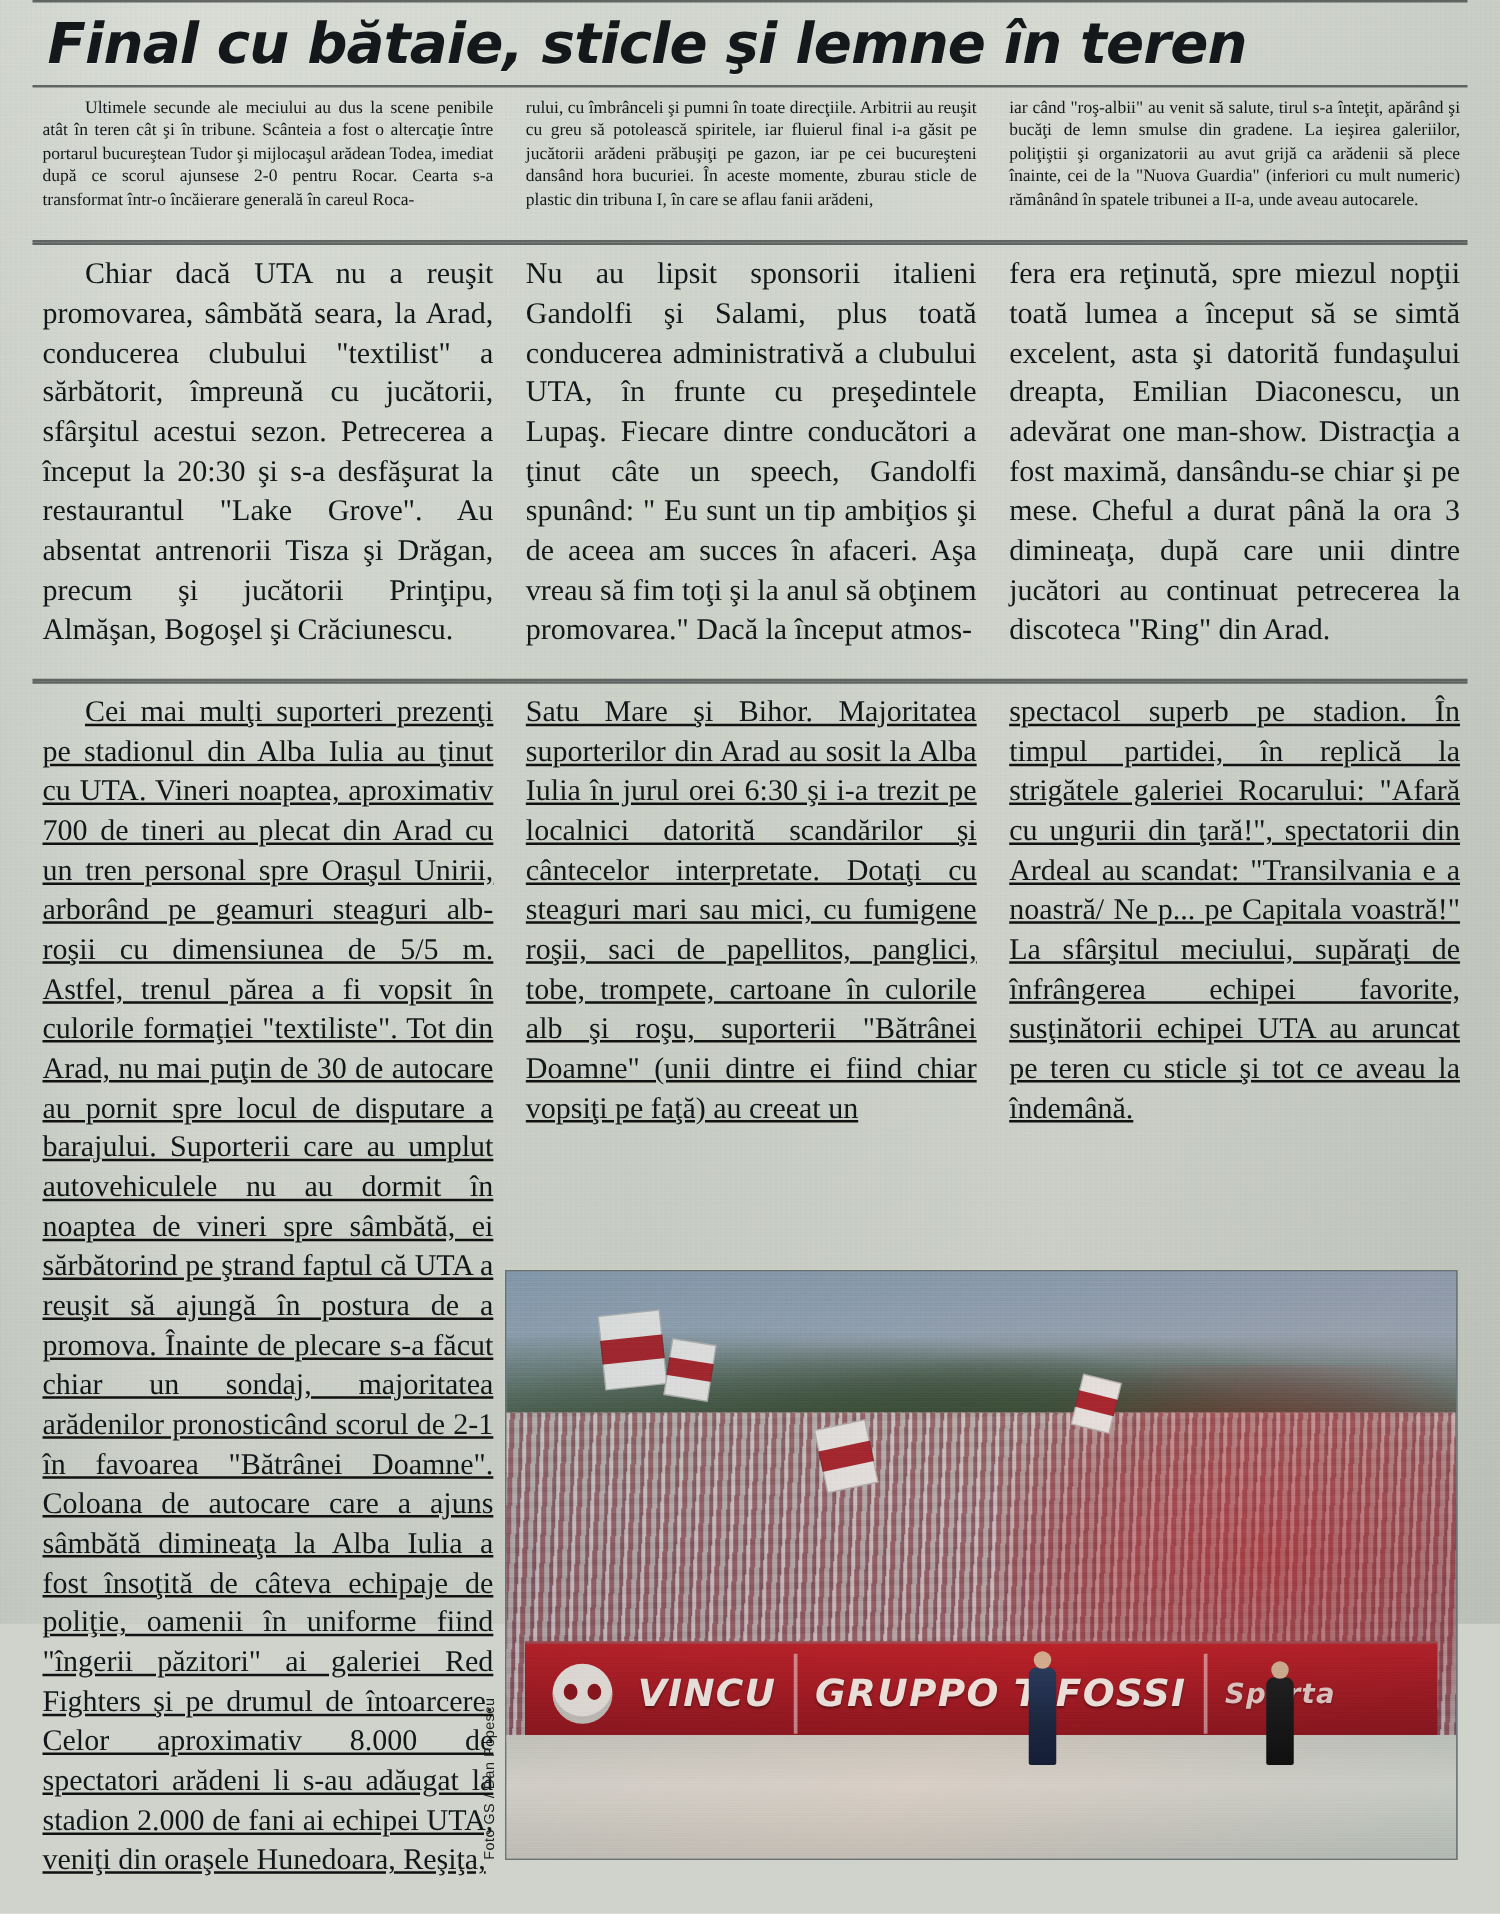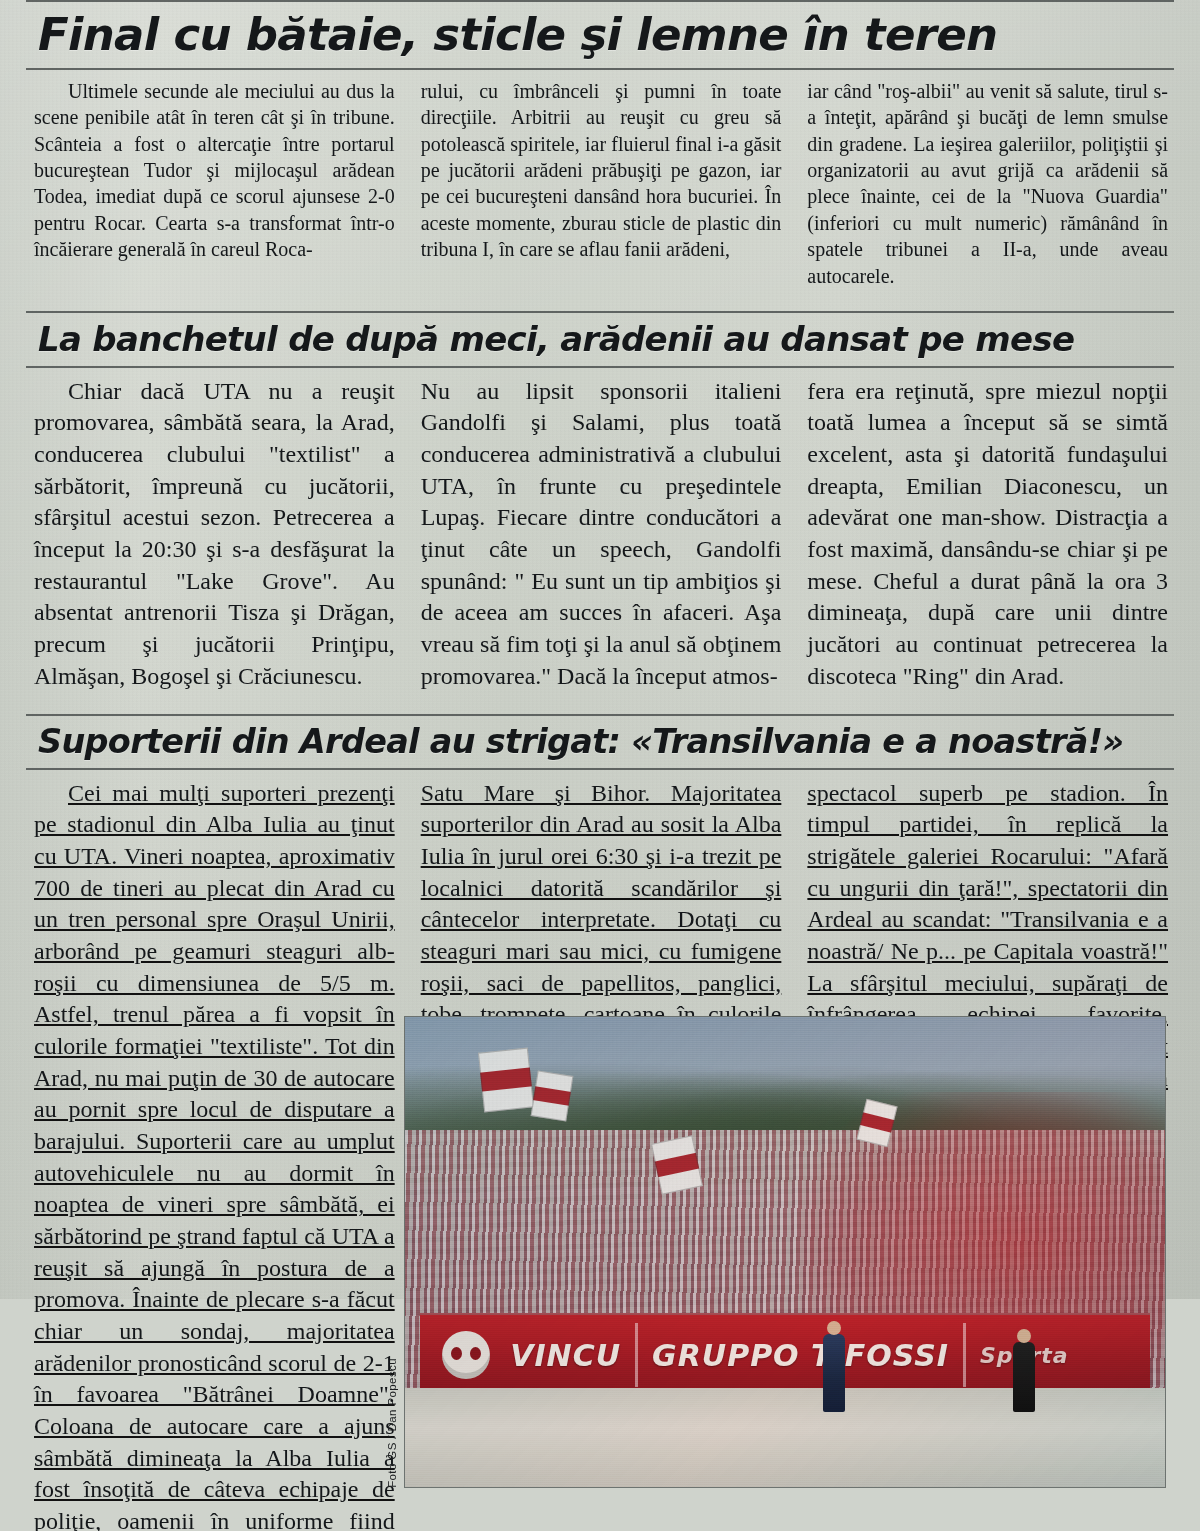--- a/index.html
+++ b/index.html
@@ -78,21 +78,21 @@
     font-size: 24px;
     line-height: 1.32;
     text-align: justify;
     text-justify: inter-word;
     hyphens: auto;
     text-indent: 34px;
     color: #14171a;
   }
   .col p.noindent { text-indent: 0; }
 
-  .sec1 .col p { font-size: 20px; }
+  .sec1 .col p { font-size: 14px; }
 
   .article { position: relative; }
 
   
   .sec3 .cols { padding-top: 8px; text-decoration: underline; }
   .sec3 .col.left p { }
   .photo-wrap {
     position: relative;
     margin-top: 14px;
     display: flex;
@@ -249,38 +249,36 @@
         <p class="noindent">rului, cu îmbrânceli şi pumni în toate direcţiile. Arbitrii au reuşit cu greu să potolească spiritele, iar fluierul final i-a găsit pe jucătorii arădeni prăbuşiţi pe gazon, iar pe cei bucureşteni dansând hora bucuriei. În aceste momente, zburau sticle de plastic din tribuna I, în care se aflau fanii arădeni,</p>
       </div>
       <div class="col">
         <p class="noindent">iar când "roş-albii" au venit să salute, tirul s-a înteţit, apărând şi bucăţi de lemn smulse din gradene. La ieşirea galeriilor, poliţiştii şi organizatorii au avut grijă ca arădenii să plece înainte, cei de la "Nuova Guardia" (inferiori cu mult numeric) rămânând în spatele tribunei a II-a, unde aveau autocarele.</p>
       </div>
     </div>
   </div>
 
   <div class="article sec2" style="margin-top:22px;">
     <div class="rule"></div>
-    <h1 class="headline sub">La banchetul de după meci, arădenii au dansat pe mese</h1>
     <div class="rule"></div>
     <div class="cols">
       <div class="col">
         <p>Chiar dacă UTA nu a reuşit promovarea, sâmbătă seara, la Arad, conducerea clubului "textilist" a sărbătorit, împreună cu jucătorii, sfârşitul acestui sezon. Petrecerea a început la 20:30 şi s-a desfăşurat la restaurantul "Lake Grove". Au absentat antrenorii Tisza şi Drăgan, precum şi jucătorii Prinţipu, Almăşan, Bogoşel şi Crăciunescu.</p>
       </div>
       <div class="col">
         <p class="noindent">Nu au lipsit sponsorii italieni Gandolfi şi Salami, plus toată conducerea administrativă a clubului UTA, în frunte cu preşedintele Lupaş. Fiecare dintre conducători a ţinut câte un speech, Gandolfi spunând: " Eu sunt un tip ambiţios şi de aceea am succes în afaceri. Aşa vreau să fim toţi şi la anul să obţinem promovarea." Dacă la început atmos-</p>
       </div>
       <div class="col">
         <p class="noindent">fera era reţinută, spre miezul nopţii toată lumea a început să se simtă excelent, asta şi datorită fundaşului dreapta, Emilian Diaconescu, un adevărat one man-show. Distracţia a fost maximă, dansându-se chiar şi pe mese. Cheful a durat până la ora 3 dimineaţa, după care unii dintre jucători au continuat petrecerea la discoteca "Ring" din Arad.</p>
       </div>
     </div>
   </div>
 
   <div class="article sec3" style="margin-top:22px;">
     <div class="rule"></div>
-    <h1 class="headline sub3">Suporterii din Ardeal au strigat: «Transilvania e a noastră!»</h1>
     <div class="rule"></div>
     <div class="cols">
       <div class="col left">
         <p>Cei mai mulţi suporteri prezenţi pe stadionul din Alba Iulia au ţinut cu UTA. Vineri noaptea, aproximativ 700 de tineri au plecat din Arad cu un tren personal spre Oraşul Unirii, arborând pe geamuri steaguri alb-roşii cu dimensiunea de 5/5 m. Astfel, trenul părea a fi vopsit în culorile formaţiei "textiliste". Tot din Arad, nu mai puţin de 30 de autocare au pornit spre locul de disputare a barajului. Suporterii care au umplut autovehiculele nu au dormit în noaptea de vineri spre sâmbătă, ei sărbătorind pe ştrand faptul că UTA a reuşit să ajungă în postura de a promova. Înainte de plecare s-a făcut chiar un sondaj, majoritatea arădenilor pronosticând scorul de 2-1 în favoarea "Bătrânei Doamne". Coloana de autocare care a ajuns sâmbătă dimineaţa la Alba Iulia a fost însoţită de câteva echipaje de poliţie, oamenii în uniforme fiind "îngerii păzitori" ai galeriei Red Fighters şi pe drumul de întoarcere. Celor aproximativ 8.000 de spectatori arădeni li s-au adăugat la stadion 2.000 de fani ai echipei UTA, veniţi din oraşele Hunedoara, Reşiţa,</p>
       </div>
       <div class="col">
         <p class="noindent">Satu Mare şi Bihor. Majoritatea suporterilor din Arad au sosit la Alba Iulia în jurul orei 6:30 şi i-a trezit pe localnici datorită scandărilor şi cântecelor interpretate. Dotaţi cu steaguri mari sau mici, cu fumigene roşii, saci de papellitos, panglici, tobe, trompete, cartoane în culorile alb şi roşu, suporterii "Bătrânei Doamne" (unii dintre ei fiind chiar vopsiţi pe faţă) au creeat un</p>
       </div>
       <div class="col">
         <p class="noindent">spectacol superb pe stadion. În timpul partidei, în replică la strigătele galeriei Rocarului: "Afară cu ungurii din ţară!", spectatorii din Ardeal au scandat: "Transilvania e a noastră/ Ne p... pe Capitala voastră!" La sfârşitul meciului, supăraţi de înfrângerea echipei favorite, susţinătorii echipei UTA au aruncat pe teren cu sticle şi tot ce aveau la îndemână.</p>

